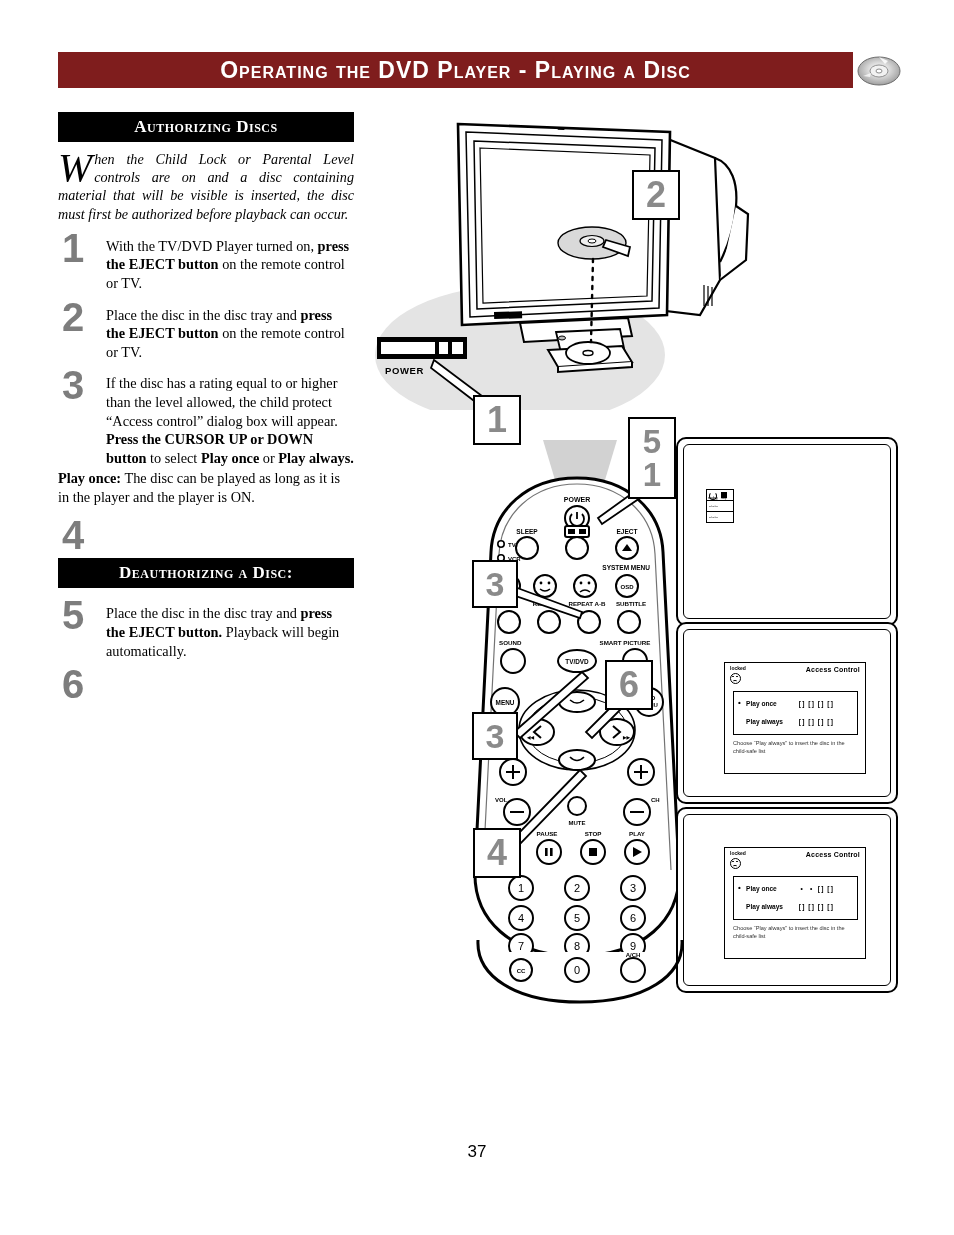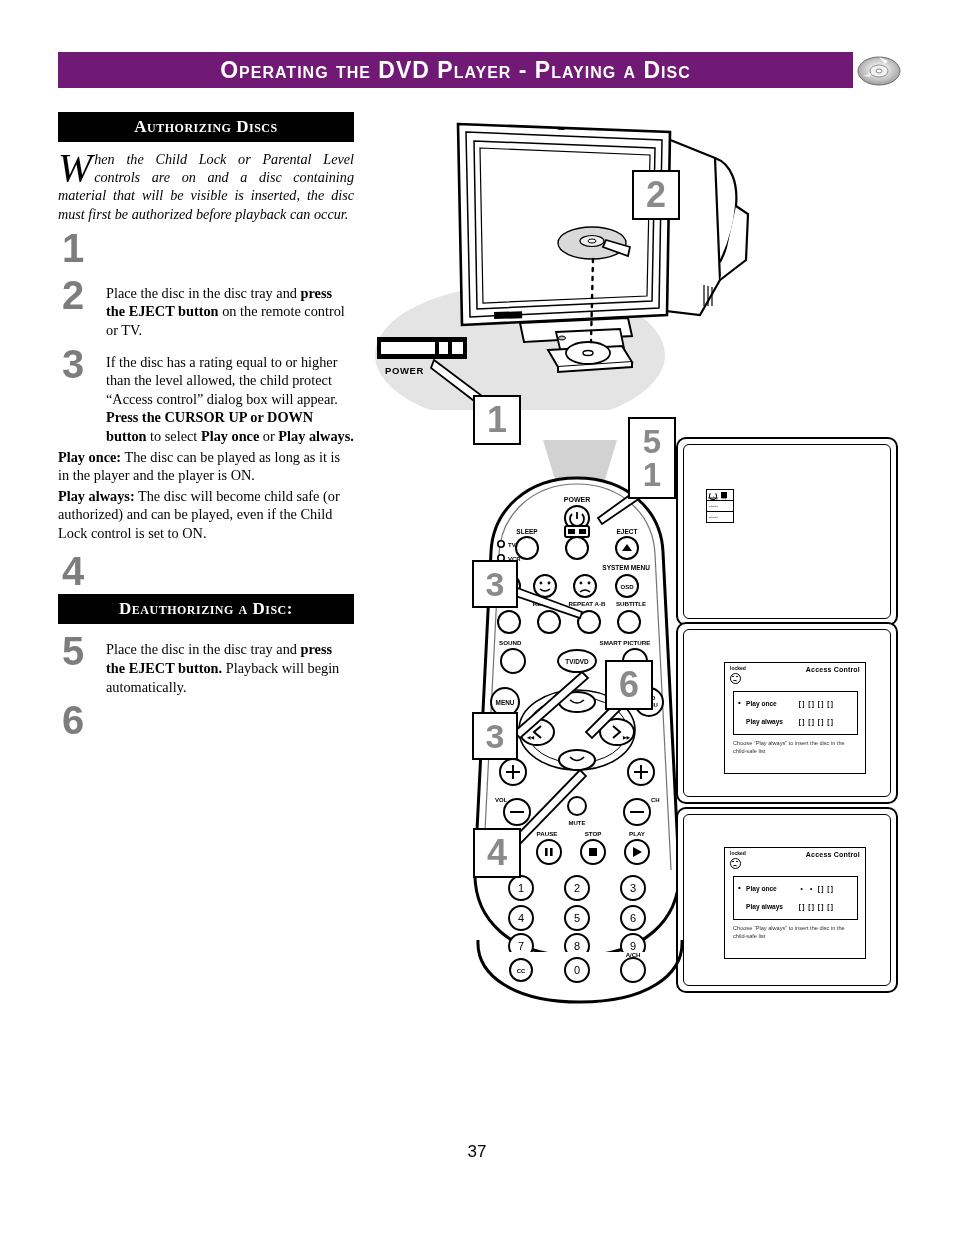--- a/index.html
+++ b/index.html
@@ -5,21 +5,21 @@
   html,body{margin:0;padding:0;background:#ffffff;}
   body{
     width:954px;height:1235px;position:relative;overflow:hidden;
     font-family:"Liberation Serif", serif;color:#000;
   }
   .page{position:absolute;inset:0;}
 
   
   #header-banner{
     position:absolute;left:58px;top:52px;width:795px;height:36px;
-    background:#701a75;
+    background:#7f1d1d;
   }
   #header-title{
     position:absolute;left:0;top:0;width:100%;height:36px;
     display:flex;align-items:center;justify-content:center;
     color:#fff;font-family:"Liberation Sans", sans-serif;
     font-weight:bold;font-size:23px;letter-spacing:1px;
     font-variant:small-caps;white-space:nowrap;
   }
   #disc-icon-header{
     position:absolute;left:855px;top:53px;width:48px;height:36px;
@@ -200,34 +200,34 @@
   <div id="left-col">
 
     <div class="section-bar">Authorizing Discs</div>
 
     <p id="intro-para">
       <span class="dropcap">W</span><span>hen the Child Lock or Parental Level controls are on and a disc containing material that will be visible is inserted, the disc must first be authorized before playback can occur.</span>
     </p>
 
     <div class="step">
       <div class="num">1</div>
+      <div class="body"><span>With the TV/DVD Player turned on, </span><b>press the EJECT button</b><span> on the remote control or TV.</span></div>
     </div>
 
     <div class="step">
       <div class="num">2</div>
       <div class="body"><span>Place the disc in the disc tray and </span><b>press the EJECT button</b><span> on the remote control or TV.</span></div>
     </div>
 
     <div class="step">
       <div class="num">3</div>
       <div class="body"><span>If the disc has a rating equal to or higher than the level allowed, the child protect “Access control” dialog box will appear. </span><b>Press the CURSOR UP or DOWN button</b><span> to select </span><b>Play once</b><span> or </span><b>Play always.</b></div>
     </div>
 
     <div class="note"><b>Play once:</b><span> The disc can be played as long as it is in the player and the player is ON.</span></div>
-    <div class="note"><b>Play always:</b><span> The disc will become child safe (or authorized) and can be played, even if the Child Lock control is set to ON.</span></div>
 
     <div class="step" style="margin-top:18px;">
       <div class="num">4</div>
     </div>
 
     <div class="section-bar" id="deauth-bar">Deauthorizing a Disc:</div>
 
     <div class="step" style="margin-top:16px;">
       <div class="num">5</div>
       <div class="body"><span>Place the disc in the disc tray and </span><b>press the EJECT button.</b><span> Playback will begin automatically.</span></div>

